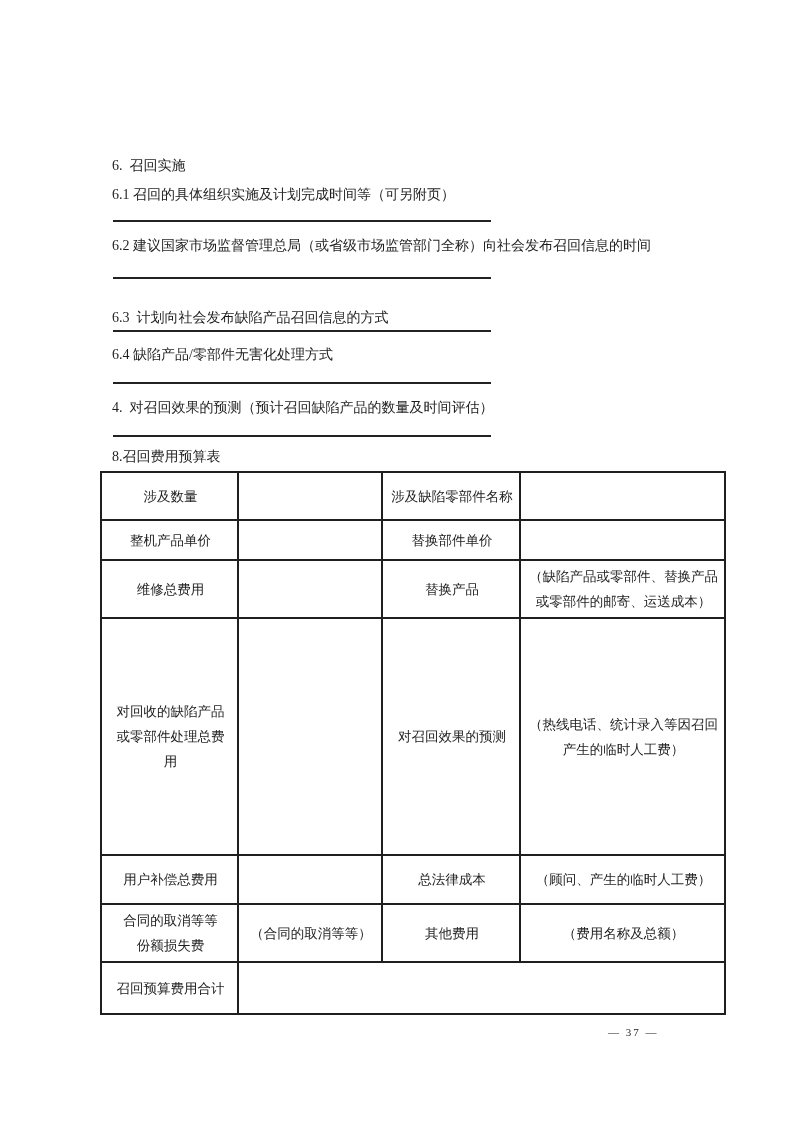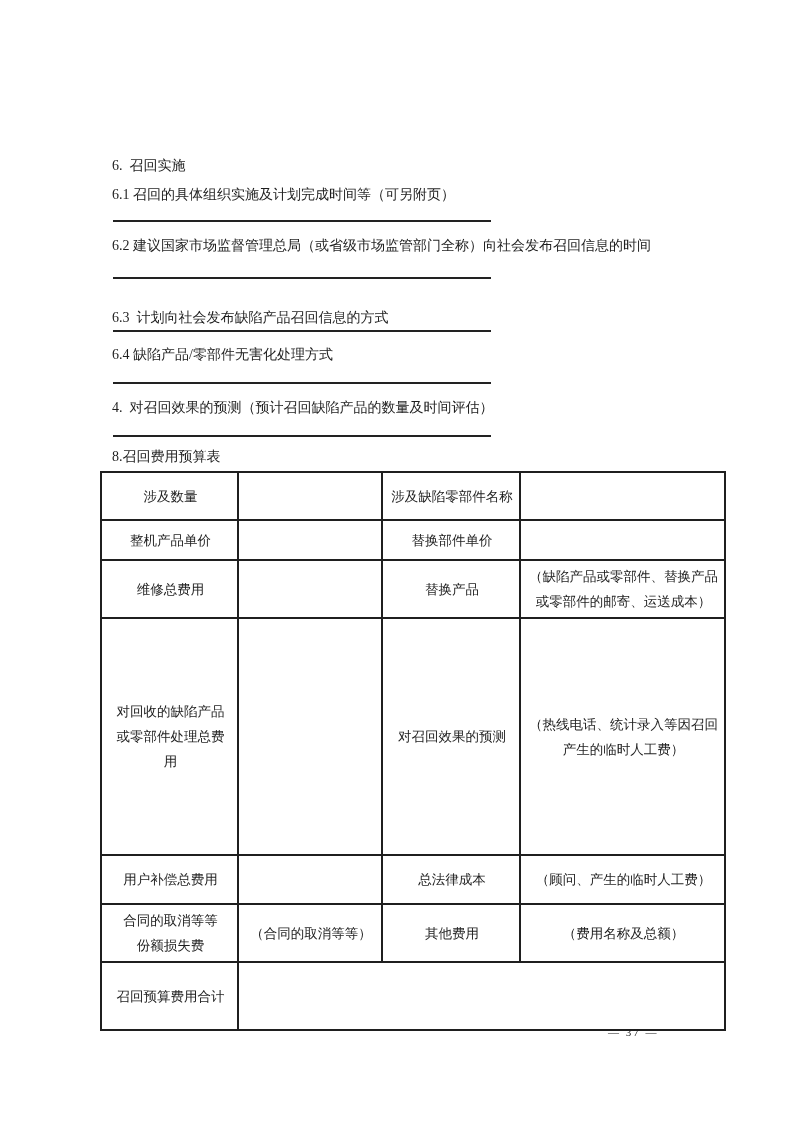--- a/index.html
+++ b/index.html
@@ -126,21 +126,21 @@
         <td>总法律成本</td>
         <td>（顾问、产生的临时人工费）</td>
       </tr>
       <tr style="height:55px">
         <td>合同的取消等等
 份额损失费</td>
         <td>（合同的取消等等）</td>
         <td>其他费用</td>
         <td>（费用名称及总额）</td>
       </tr>
-      <tr style="height:68px">
+      <tr style="height:52px">
         <td>召回预算费用合计</td>
         <td colspan="3"></td>
       </tr>
     </tbody>
   </table>
 
   <div class="page-number">— 37 —</div>
 
 </div>
 

